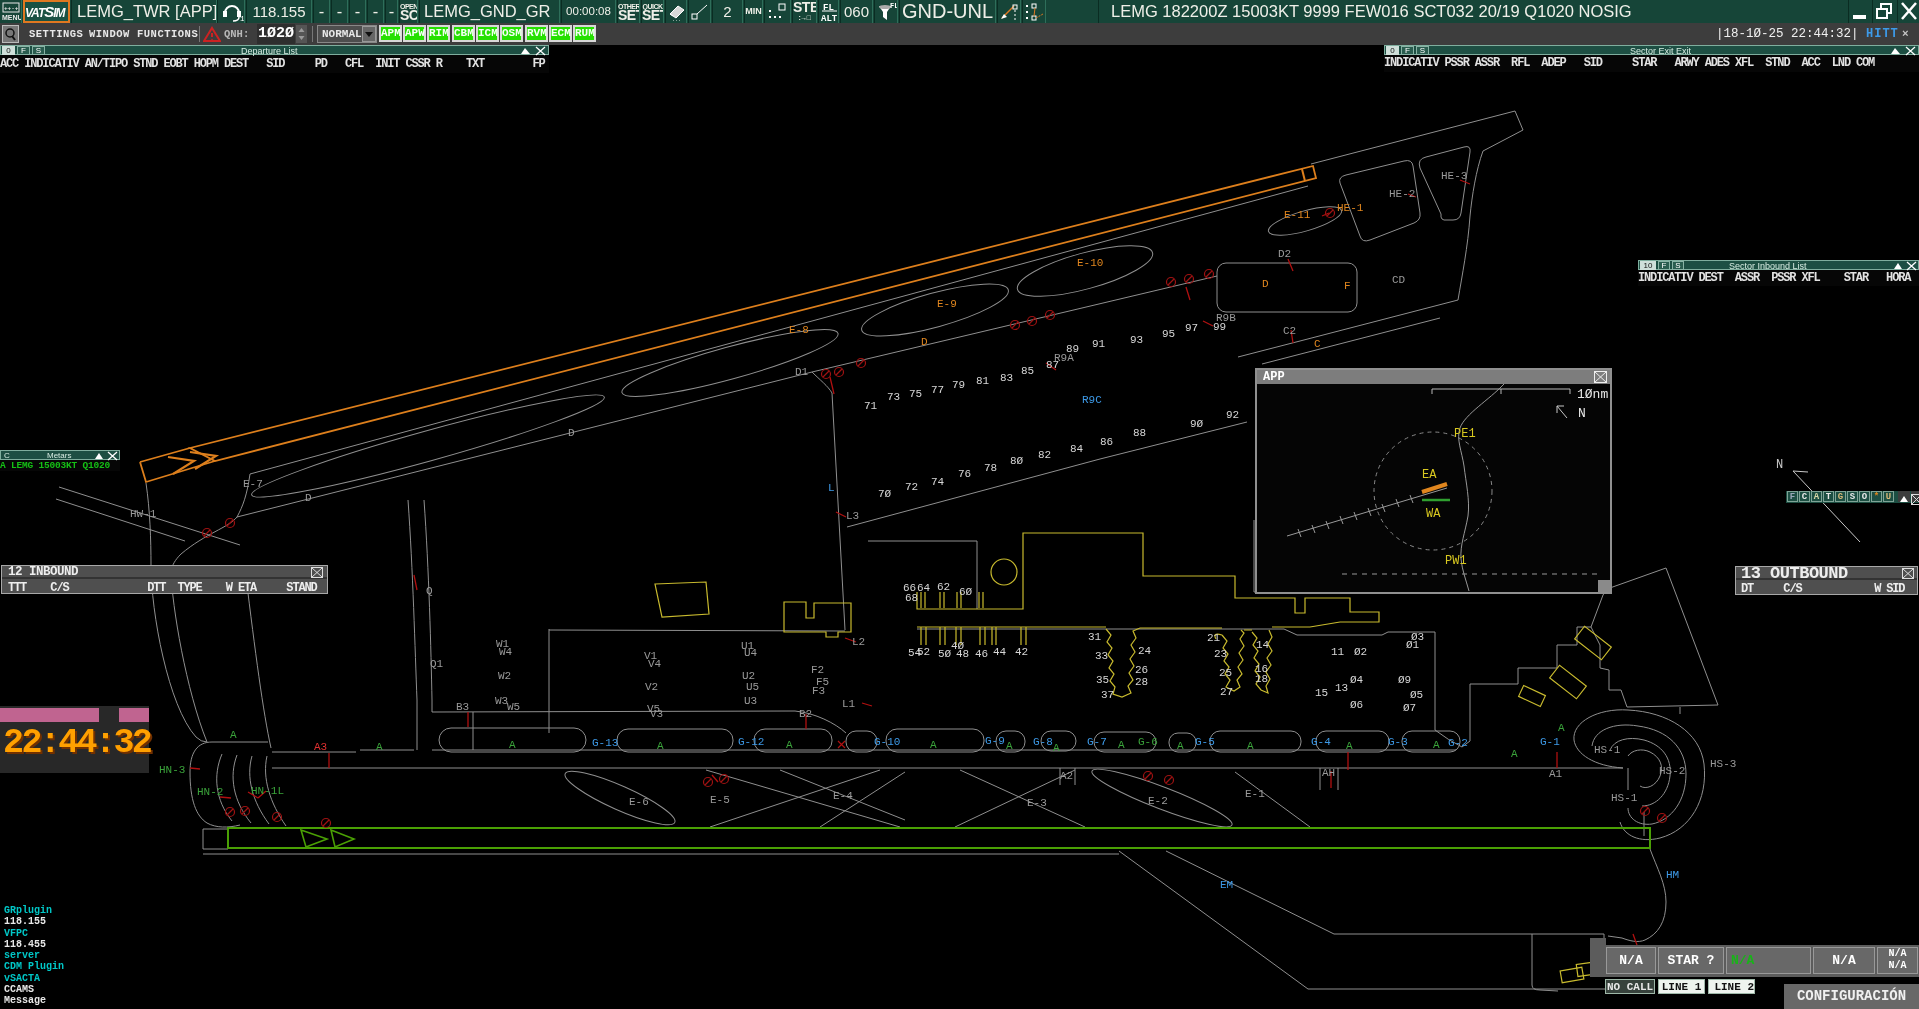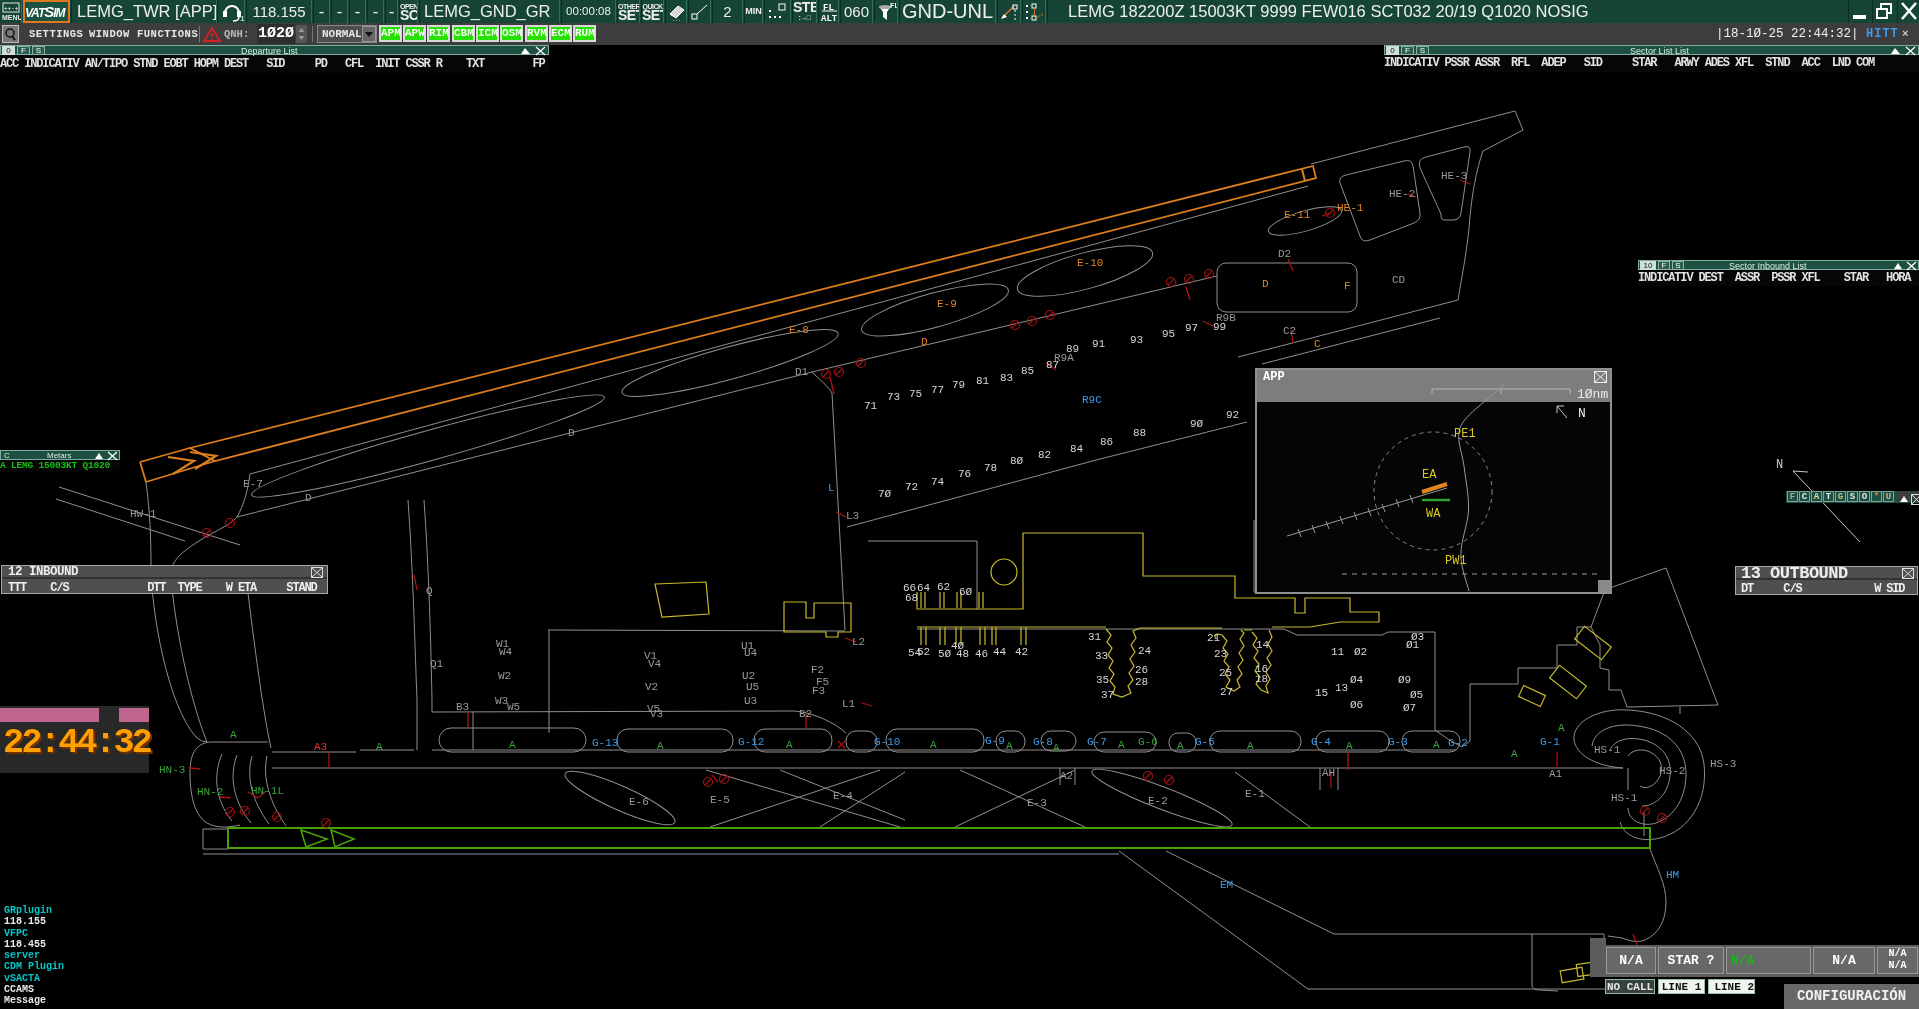--- a/index.html
+++ b/index.html
@@ -86,21 +86,21 @@
         <rect x="9" y="4" width="4" height="4" fill="none" stroke="#fff"></rect>
         <rect x="9" y="16" width="4" height="4" fill="none" stroke="#fff"></rect>
         <line x1="12" y1="8" x2="11" y2="16" stroke="#e07820"></line>
         <line x1="13" y1="18" x2="20" y2="14" stroke="#e07820" stroke-dasharray="2,1"></line>
         <g fill="#fff">
           <rect x="3" y="5" width="2" height="2"></rect>
           <rect x="3" y="11" width="2" height="2"></rect>
           <rect x="3" y="17" width="2" height="2"></rect>
         </g>
       </svg></div>
- <div class="tseg" style="left:1047px;width:760px;padding-left:20px;border-right:none">LEMG 182200Z 15003KT 9999 FEW016 SCT032 20/19 Q1020 NOSIG</div>
+ <div class="tseg" style="left:1098px;width:760px;padding-left:12px;border-right:none">LEMG 182200Z 15003KT 9999 FEW016 SCT032 20/19 Q1020 NOSIG</div>
  <div class="abs" style="left:1848px;top:0;width:22px;height:23px;border-left:1px solid #0a2c22">
       <div class="abs" style="left:4px;top:15px;width:13px;height:4px;background:#fff"></div>
     </div>
  <div class="abs" style="left:1872px;top:0;width:24px;height:23px;border-left:1px solid #0a2c22"><svg width="24" height="23">
         <rect x="8" y="4" width="10" height="9" fill="none" stroke="#fff" stroke-width="2"></rect>
         <rect x="4" y="9" width="10" height="9" fill="#164538" stroke="#fff" stroke-width="2"></rect>
       </svg></div>
  <div class="abs" style="left:1897px;top:0;width:22px;height:23px;border-left:1px solid #0a2c22"><svg width="22" height="23">
         <path d="M4,3 L18,19 M18,3 L4,19" stroke="#fff" stroke-width="2.5"></path>
       </svg></div>
@@ -157,21 +157,21 @@
       </svg>
  </div>
  <div class="lrow" style="height:18px;line-height:18px">ACC INDICATIV AN/TIPO STND EOBT HOPM DEST   SID     PD   CFL  INIT CSSR R    TXT        FP</div>
 </div>
 
 <div class="win" style="left:1384px;top:45px;width:535px">
  <div class="ltitle" style="height:10px">
   <span class="abs" style="left:1px;top:0;width:13px;height:9px;background:#cfe0da;color:#111;font-size:8px;text-align:center;line-height:9px">0</span>
   <span class="abs" style="left:16px;top:0;width:13px;height:9px;background:#2a5d4f;border:1px solid #88b3a5;color:#fff;font-size:8px;text-align:center;line-height:8px">F</span>
   <span class="abs" style="left:31px;top:0;width:13px;height:9px;background:#2a5d4f;border:1px solid #88b3a5;color:#fff;font-size:8px;text-align:center;line-height:8px">S</span>
-  <span class="abs" style="left:245px;top:0">Sector List List</span>
+  <span class="abs" style="left:245px;top:0">Sector Exit Exit</span>
   <svg class="abs" style="right:16px;top:1px" width="13" height="8">
         <path d="M2,7 L6,1 L11,7 Z" fill="#fff"></path>
       </svg>
   <svg class="abs" style="right:2px;top:0" width="11" height="10">
         <path d="M1,1 L10,9 M10,1 L1,9" stroke="#fff" stroke-width="1.3"></path>
       </svg>
  </div>
  <div class="lrow" style="height:17px;line-height:17px">INDICATIV PSSR ASSR  RFL  ADEP   SID     STAR   ARWY ADES XFL  STND  ACC  LND COM</div>
 </div>
 
@@ -223,21 +223,21 @@
 
 <div class="abs" style="left:0;top:706px;width:149px;height:67px;background:#282828;z-index:14">
  <div class="abs" style="left:0;top:2px;width:99px;height:14px;background:#c06490"></div>
  <div class="abs" style="left:119px;top:2px;width:30px;height:14px;background:#c06490"></div>
  <div class="abs" style="left:3px;top:17px;color:#ffa000;font-family:'Liberation Mono',monospace;font-size:35px;font-weight:bold;letter-spacing:-2.6px;text-shadow:2px 2px 0 #713000">22:44:32</div>
 </div>
 
 <div class="abs" style="left:4px;top:905px;font-family:'Liberation Mono',monospace;font-size:10px;font-weight:bold;line-height:11.3px;z-index:14;color:#00c8c8">GRplugin<br><span style="color:#e8e8e8">118.155</span><br>VFPC<br><span style="color:#e8e8e8">118.455</span><br>server<br>CDM Plugin<br>vSACTA<br><span style="color:#e8e8e8">CCAMS</span><br><span style="color:#e8e8e8">Message</span></div>
 
 <div class="win" style="left:1255px;top:368px;width:357px;height:226px;background:#050505;border:2px solid #909090;z-index:12">
- <div class="abs" style="left:0;top:0;width:100%;height:32px;background:#7d7d7d;color:#fff;font-family:'Liberation Mono',monospace;font-size:12px;font-weight:bold;line-height:14px"><span style="padding-left:6px">APP</span><svg class="abs" style="right:3px;top:1px" width="13" height="12">
+ <div class="abs" style="left:0;top:0;width:100%;height:14px;background:#7d7d7d;color:#fff;font-family:'Liberation Mono',monospace;font-size:12px;font-weight:bold;line-height:14px"><span style="padding-left:6px">APP</span><svg class="abs" style="right:3px;top:1px" width="13" height="12">
         <rect x="0.5" y="0.5" width="12" height="11" fill="none" stroke="#eee"></rect>
         <path d="M1,1 L12,11 M12,1 L1,11" stroke="#eee"></path>
       </svg></div>
  <svg class="abs" style="left:0;top:14px" width="353" height="208" viewBox="0 0 353 208">
   <g stroke="#b8b8b8" fill="none">
    <path d="M175,5 H313 M175,5 V10 M244,5 V10 M313,5 V10"></path>
   </g>
   <text x="320" y="14" fill="#e8e8e8" font-size="13">1Ønm</text>
   <path d="M300,22 l10,12 M300,22 h7 M300,22 v7" stroke="#c8c8c8" fill="none"></path>
   <text x="321" y="33" fill="#e8e8e8" font-size="13">N</text>

